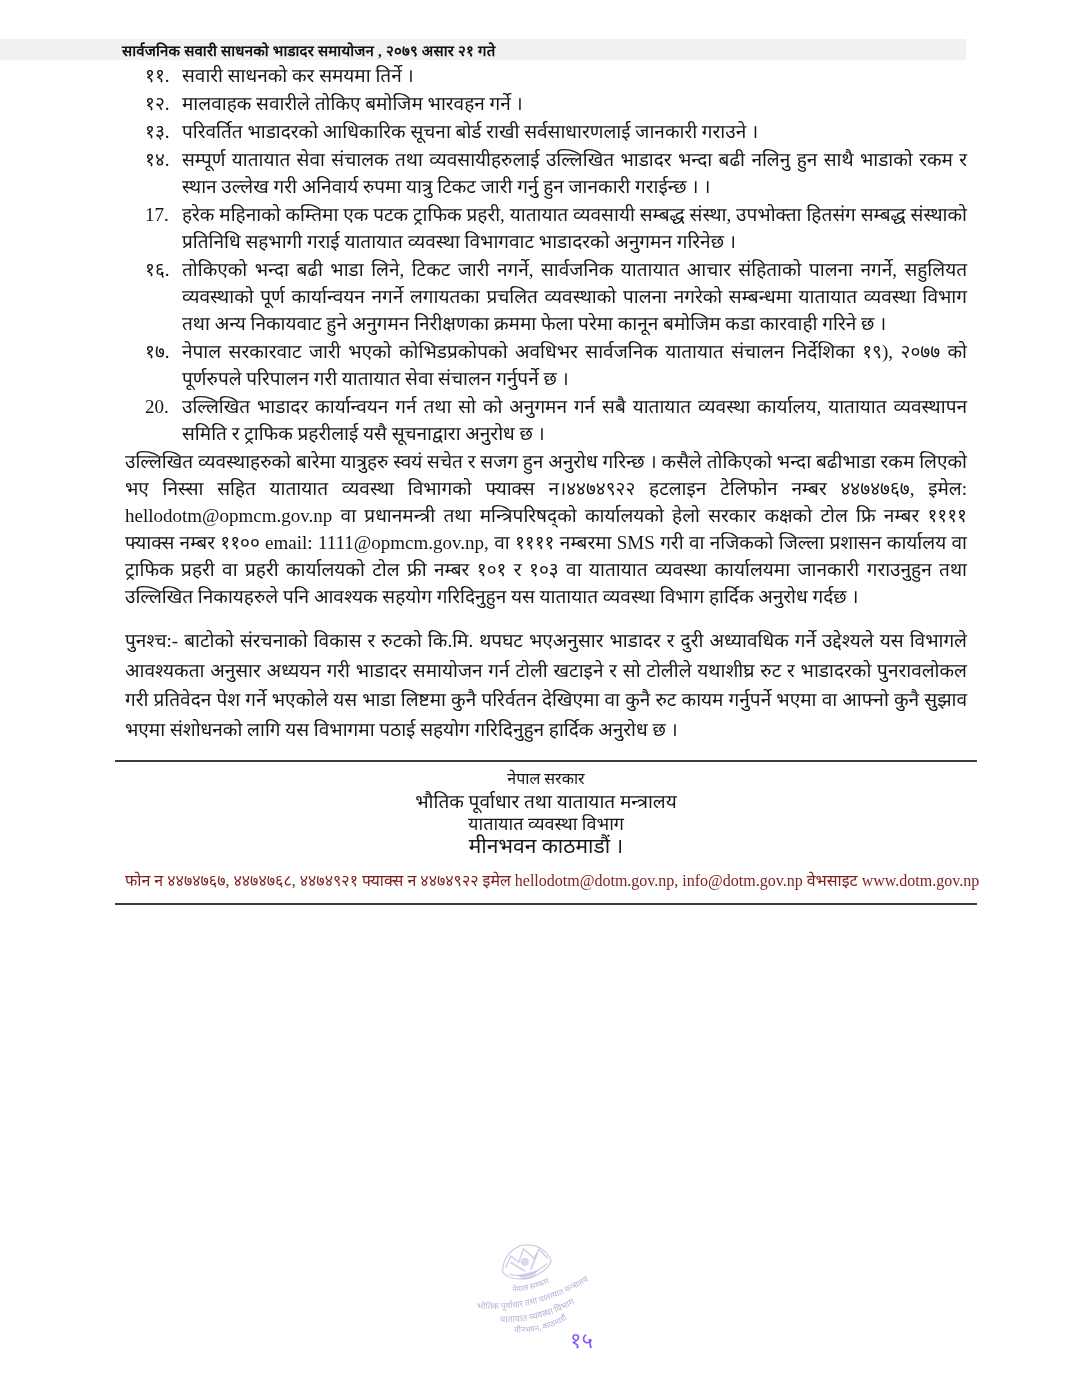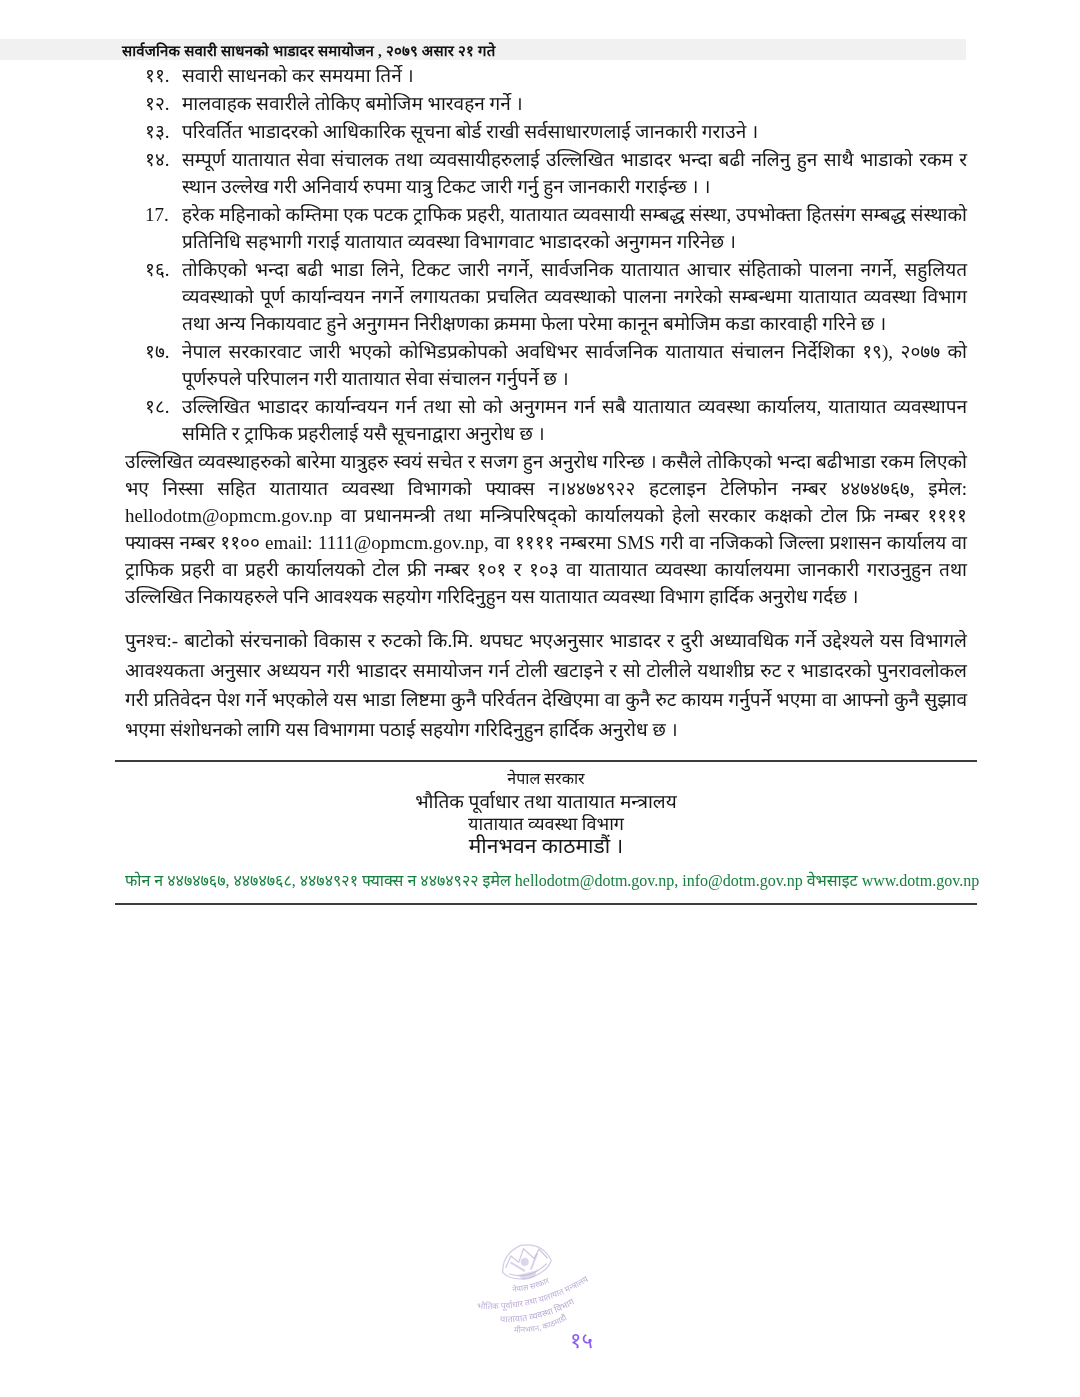--- a/index.html
+++ b/index.html
@@ -52,21 +52,21 @@
   .rule-bottom { margin-top:12px; }
   .sig-block { margin-top:6px; text-align:center; }
   .sig-line-1 { font-size:16px; line-height:22px; }
   .sig-line-2 { font-size:19px; line-height:23px; }
   .sig-line-3 { font-size:18px; line-height:22px; }
   .sig-line-4 { font-size:21px; line-height:22px; }
   .contact-line {
     margin-top:14px;
     text-align:center;
     font-size:16px; line-height:20px;
-    color:#15803d;
+    color:#7f1d1d;
     white-space:nowrap;
   }
   .stamp {
     position:absolute; left:452px; top:1236px;
     width:160px; height:122px;
     opacity:0.8;
   }
   .page-number {
     position:absolute; left:570px; top:1324px;
     font-size:22px; color:#8b5cf6;
@@ -107,21 +107,21 @@
       </div>
       <div class="item">
         <span class="num">१६.</span>
         <span class="txt">तोकिएको भन्दा बढी भाडा लिने, टिकट जारी नगर्ने, सार्वजनिक यातायात आचार संहिताको पालना नगर्ने, सहुलियत व्यवस्थाको पूर्ण कार्यान्वयन नगर्ने लगायतका प्रचलित व्यवस्थाको पालना नगरेको सम्बन्धमा यातायात व्यवस्था विभाग तथा अन्य निकायवाट हुने अनुगमन निरीक्षणका क्रममा फेला परेमा कानून बमोजिम कडा कारवाही गरिने छ ।</span>
       </div>
       <div class="item">
         <span class="num">१७.</span>
         <span class="txt">नेपाल सरकारवाट जारी भएको कोभिडप्रकोपको अवधिभर सार्वजनिक यातायात संचालन निर्देशिका १९), २०७७ को पूर्णरुपले परिपालन गरी यातायात सेवा संचालन गर्नुपर्ने छ ।</span>
       </div>
       <div class="item">
-        <span class="num">१८.</span>
+        <span class="num">20.</span>
         <span class="txt">उल्लिखित भाडादर कार्यान्वयन गर्न तथा सो को अनुगमन गर्न सबै यातायात व्यवस्था कार्यालय, यातायात व्यवस्थापन समिति र ट्राफिक प्रहरीलाई यसै सूचनाद्वारा अनुरोध छ ।</span>
       </div>
       <div class="item">
         <span class="txt">उल्लिखित व्यवस्थाहरुको बारेमा यात्रुहरु स्वयं सचेत र सजग हुन अनुरोध गरिन्छ । कसैले तोकिएको भन्दा बढीभाडा रकम लिएको भए निस्सा सहित यातायात व्यवस्था विभागको फ्याक्स न।४४७४९२२ हटलाइन टेलिफोन नम्बर ४४७४७६७, इमेल: hellodotm@opmcm.gov.np वा प्रधानमन्त्री तथा मन्त्रिपरिषद्को कार्यालयको हेलो सरकार कक्षको टोल फ्रि नम्बर ११११ फ्याक्स नम्बर ११०० email: 1111@opmcm.gov.np, वा ११११ नम्बरमा SMS गरी वा नजिकको जिल्ला प्रशासन कार्यालय वा ट्राफिक प्रहरी वा प्रहरी कार्यालयको टोल फ्री नम्बर १०१ र १०३ वा यातायात व्यवस्था कार्यालयमा जानकारी गराउनुहुन तथा उल्लिखित निकायहरुले पनि आवश्यक सहयोग गरिदिनुहुन यस यातायात व्यवस्था विभाग हार्दिक अनुरोध गर्दछ ।</span>
       </div>
     </div>
 
     <p class="postscript">पुनश्च:- बाटोको संरचनाको विकास र रुटको कि.मि. थपघट भएअनुसार भाडादर र दुरी अध्यावधिक गर्ने उद्देश्यले यस विभागले आवश्यकता अनुसार अध्ययन गरी भाडादर समायोजन गर्न टोली खटाइने  र सो टोलीले यथाशीघ्र रुट र भाडादरको पुनरावलोकल गरी प्रतिवेदन पेश गर्ने भएकोले यस भाडा लिष्टमा कुनै परिर्वतन देखिएमा वा कुनै रुट कायम गर्नुपर्ने भएमा वा आफ्नो कुनै सुझाव भएमा संशोधनको लागि यस विभागमा पठाई सहयोग गरिदिनुहुन हार्दिक अनुरोध छ ।</p>
 
     <hr class="rule rule-top">

